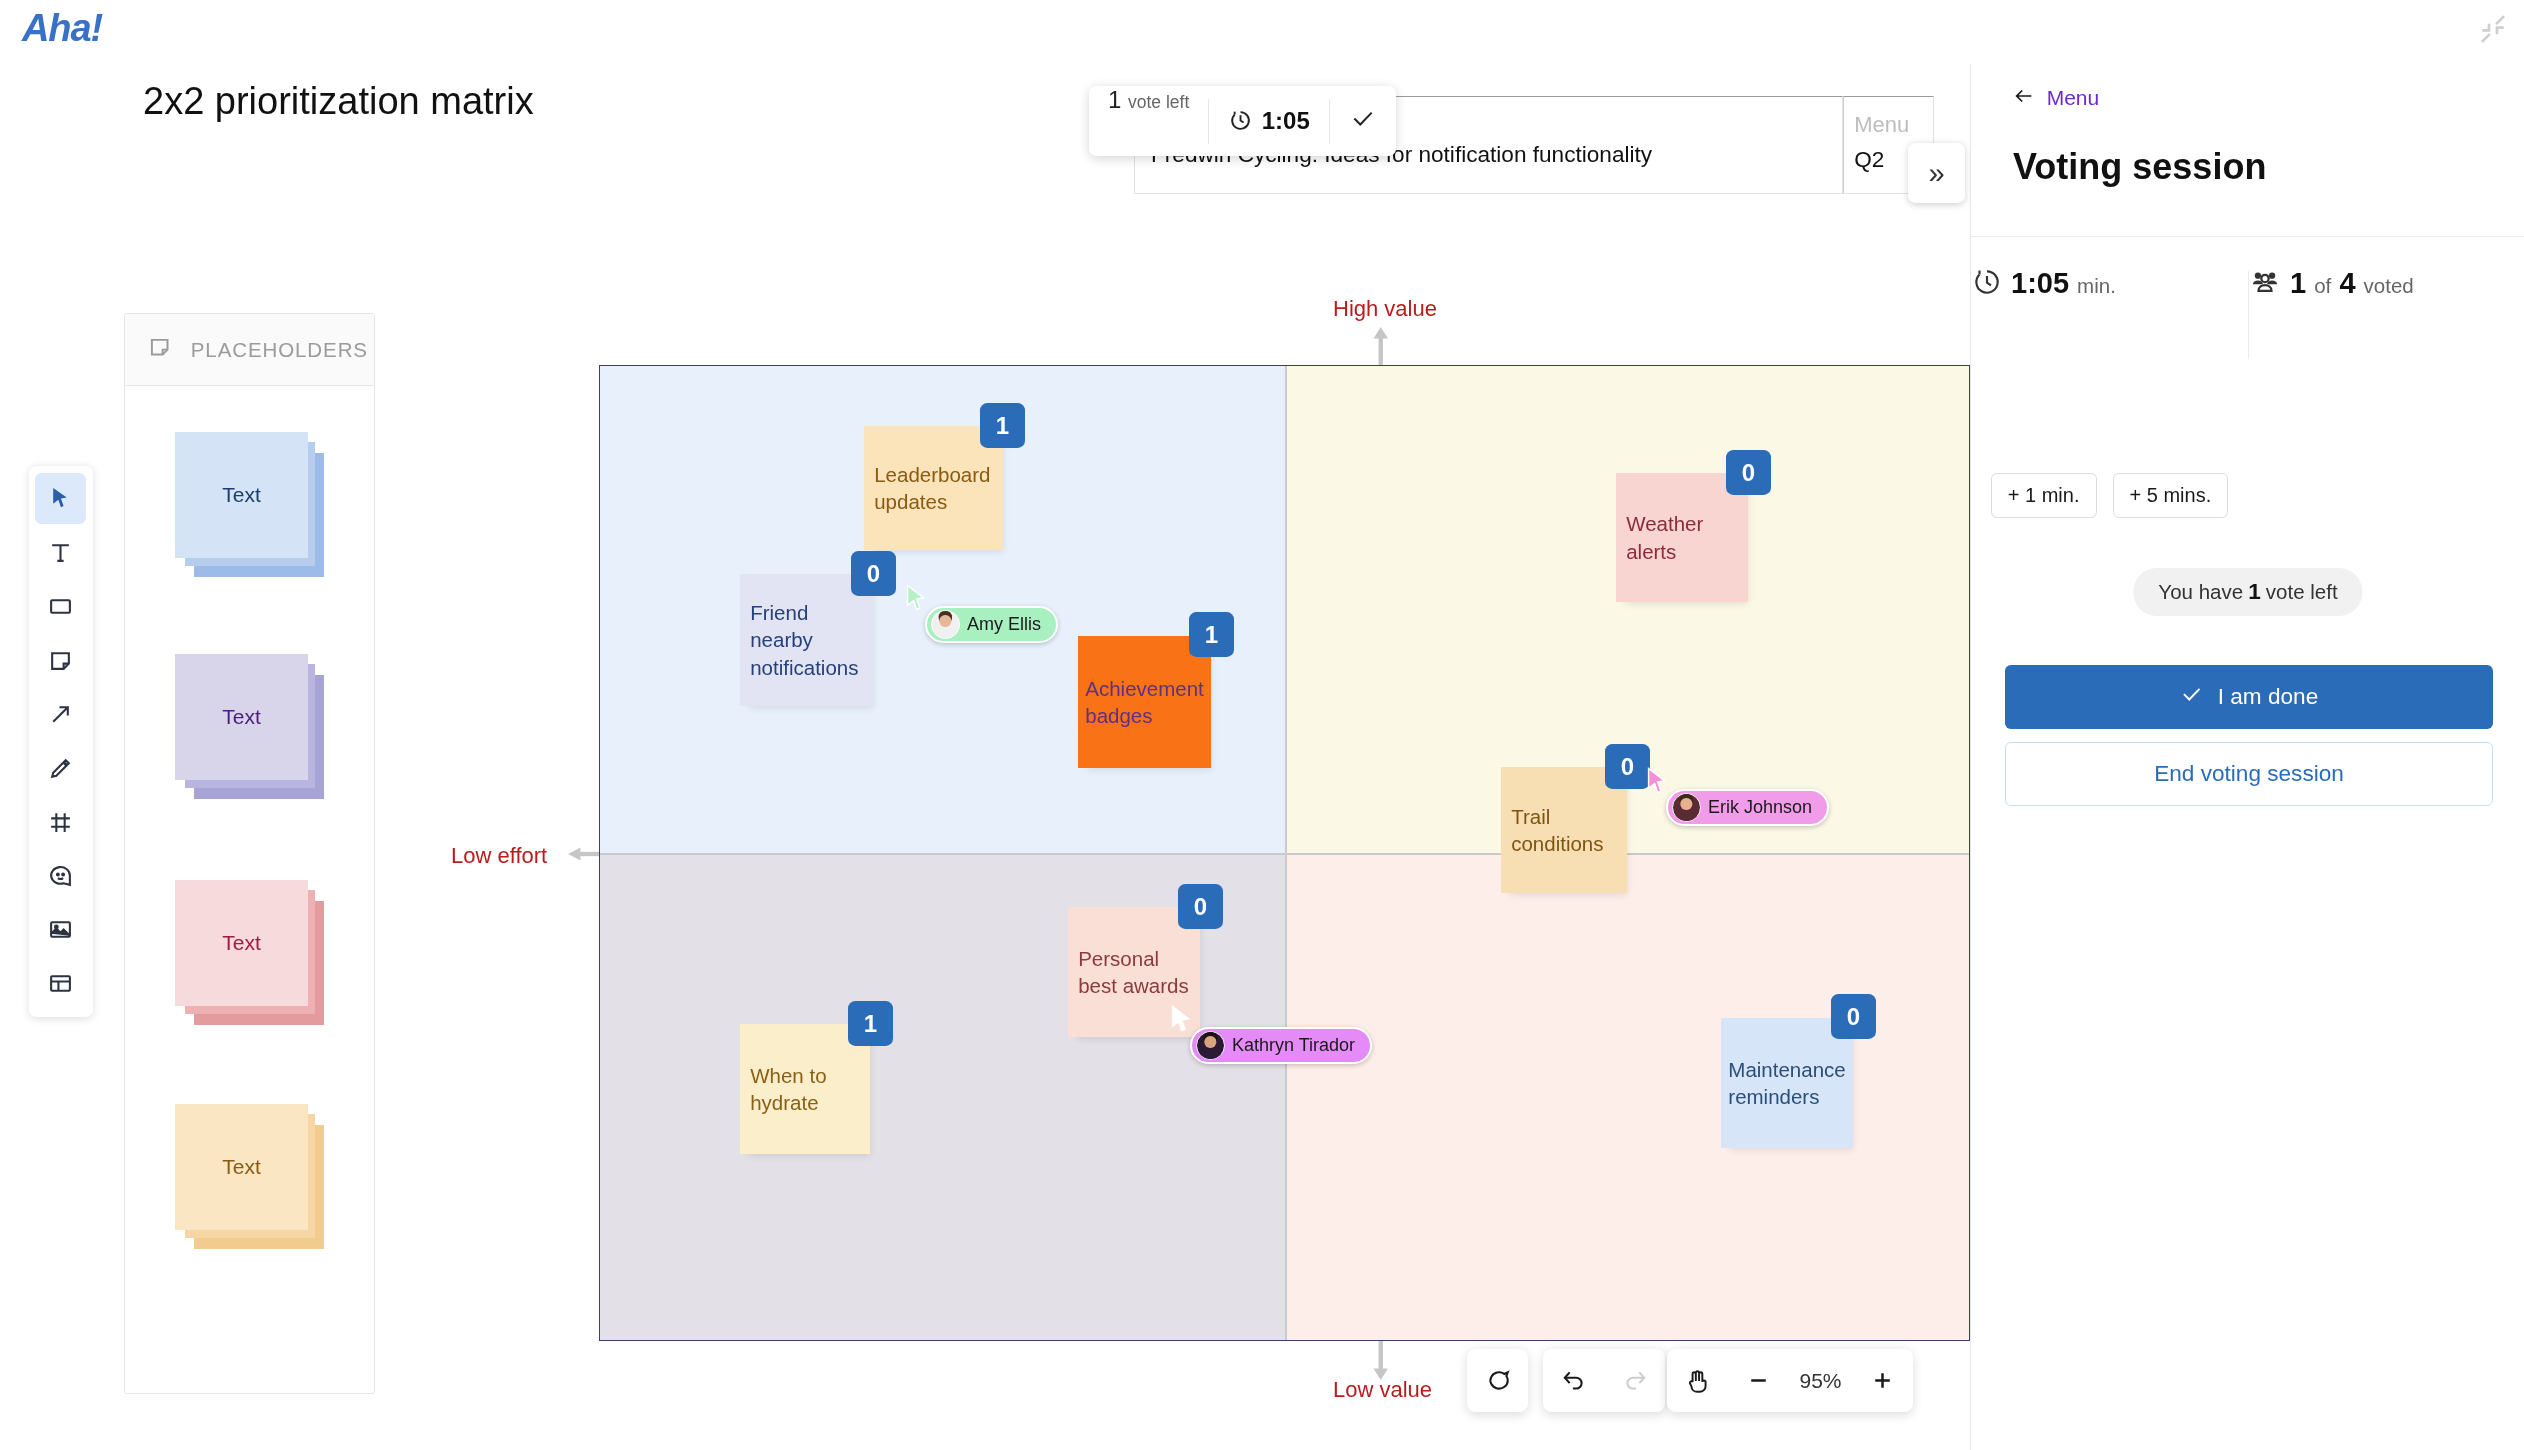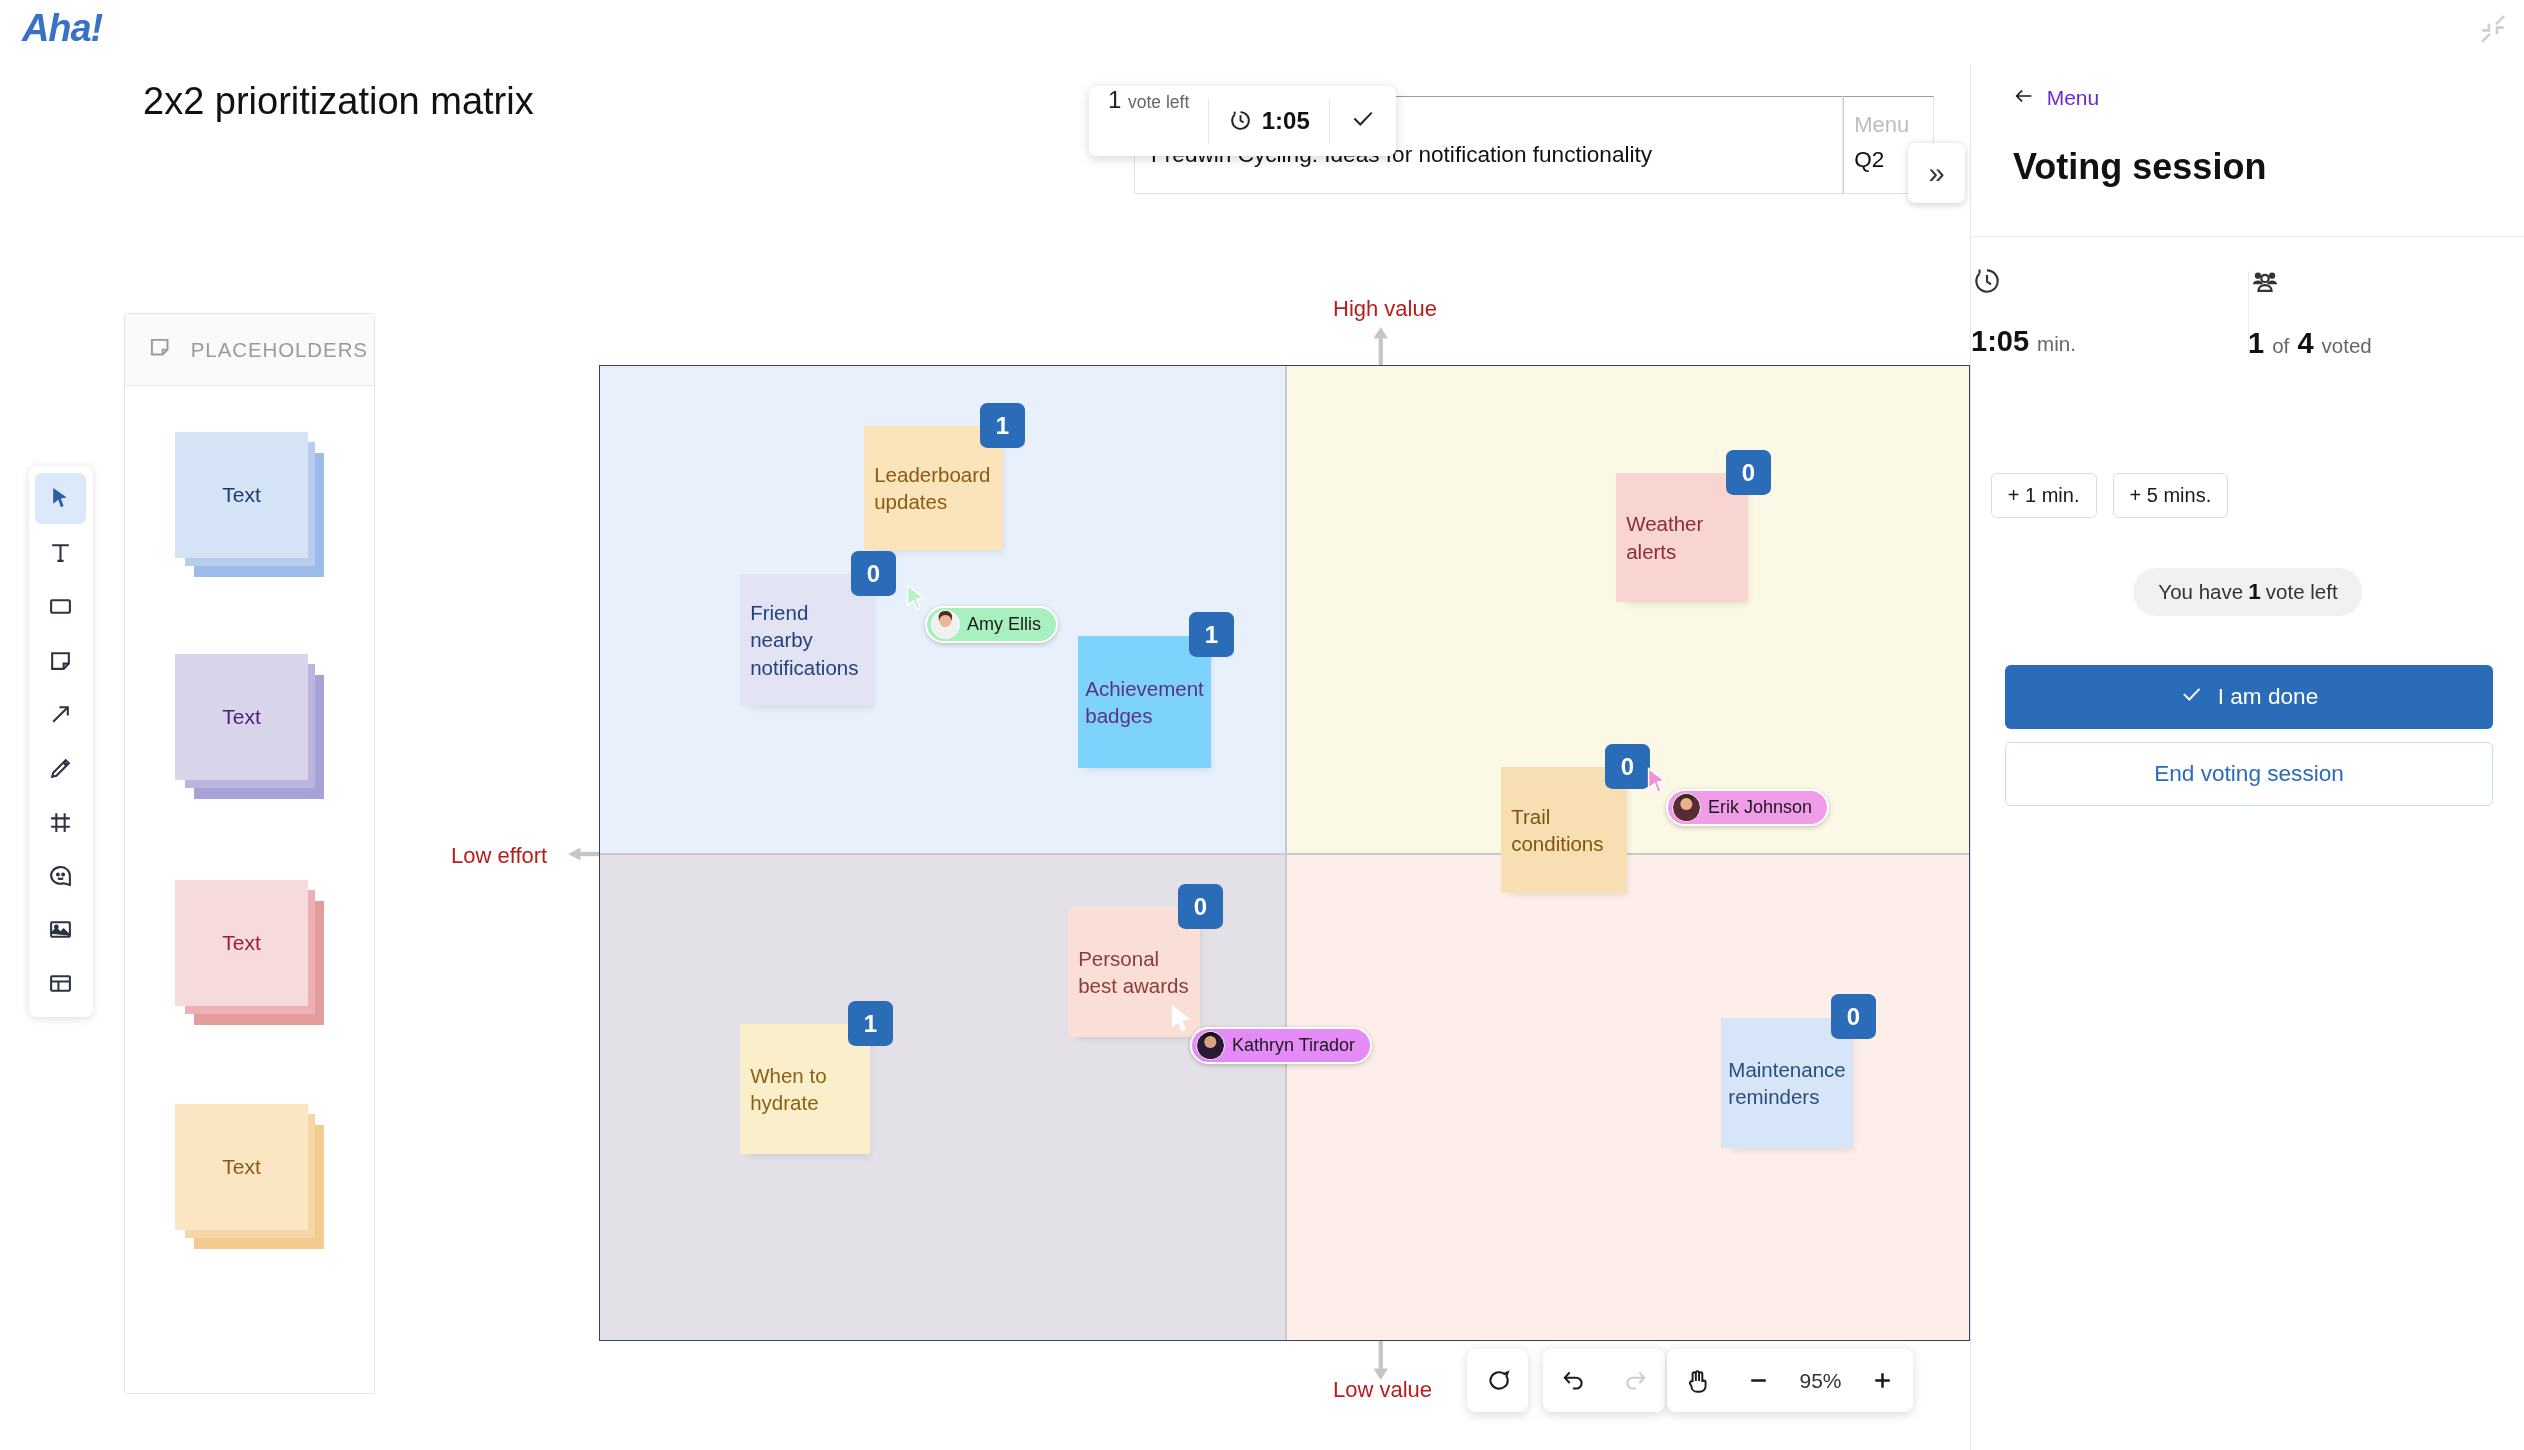--- a/index.html
+++ b/index.html
@@ -198,21 +198,21 @@
     background: #fff; border-left: 0.7px solid #e7e7e7;
   }
   .rp-menu {
     position: absolute; left: 42px; top: 20.5px;
     display: flex; align-items: center; gap: 11.7px;
     font-size: 21px; color: #6d28d9;
   }
   .rp-title { position: absolute; left: 42px; top: 82px; font-size: 36px; font-weight: bold; color: #111; }
   .rp-div { position: absolute; left: 0; top: 172px; width: 100%; height: 0.7px; background: #ececec; }
   .rp-stats { position: absolute; left: 0; top: 201px; width: 100%; display: flex; }
-  .rp-stat { flex: 1; display: flex; flex-direction: column; gap: 26px; }
+  .rp-stat { flex: 1; display: flex; flex-direction: row; align-items: center; gap: 8px; }
   .rp-stat .sep { position: absolute; left: 50%; top: 5.8px; width: 0.7px; height: 88px; background: #ececec; }
   .rp-stat-val { font-size: 29px; color: #111; font-weight: bold; }
   .rp-stat-val .light { font-weight: 400; font-size: 20.5px; color: #666; }
   .rp-addbtns { position: absolute; left: 0; top: 409px; width: 50%; display: flex; justify-content: center; gap: 16px; }
   .rp-addbtn {
     border: 0.7px solid #dcdcdc; border-radius: 5.8px; background: #fff;
     height: 45px; padding: 0 16px; font-size: 20px; color: #1a1a1a;
     display: flex; align-items: center; gap: 6.6px;
   }
   .rp-votesleft {
@@ -403,21 +403,21 @@
   <div class="quad q-br"></div>
   <div class="vline"></div>
   <div class="hline"></div>
 </div>
 
 <div id="notes-layer">
     <div class="note" style="left: 864px; top: 426px; width: 139px; height: 124px; background: rgb(251, 227, 186); color: rgb(138, 90, 18);">Leaderboard updates</div>
     <div class="badge" style="left: 980px; top: 403px;">1</div>
     <div class="note" style="left: 740px; top: 574px; width: 133px; height: 132px; background: rgb(226, 227, 243); color: rgb(38, 64, 122);">Friend nearby notifications</div>
     <div class="badge" style="left: 851px; top: 551px;">0</div>
-    <div class="note" style="left: 1078px; top: 636px; width: 133px; height: 132px; background: #7dd3fc; color: rgb(92, 49, 132);">Achievement badges</div>
+    <div class="note" style="left: 1078px; top: 636px; width: 133px; height: 132px; background: #f97316; color: rgb(92, 49, 132);">Achievement badges</div>
     <div class="badge" style="left: 1189px; top: 612px;">1</div>
     <div class="note" style="left: 1616px; top: 473px; width: 132px; height: 129px; background: rgb(248, 213, 208); color: rgb(140, 43, 62);">Weather alerts</div>
     <div class="badge" style="left: 1726px; top: 450px;">0</div>
     <div class="note" style="left: 1501px; top: 767px; width: 126px; height: 126px; background: rgb(247, 223, 179); color: rgb(125, 85, 18);">Trail conditions</div>
     <div class="badge" style="left: 1605px; top: 744px;">0</div>
     <div class="note" style="left: 1068px; top: 907px; width: 132px; height: 130px; background: rgb(250, 223, 215); color: rgb(140, 58, 62);">Personal best awards</div>
     <div class="badge" style="left: 1178px; top: 884px;">0</div>
     <div class="note" style="left: 740px; top: 1024px; width: 130px; height: 130px; background: rgb(251, 238, 203); color: rgb(138, 96, 20);">When to hydrate</div>
     <div class="badge" style="left: 848px; top: 1001px;">1</div>
     <div class="note" style="left: 1721px; top: 1018px; width: 132px; height: 130px; background: rgb(214, 230, 248); color: rgb(43, 77, 122);">Maintenance reminders</div>

